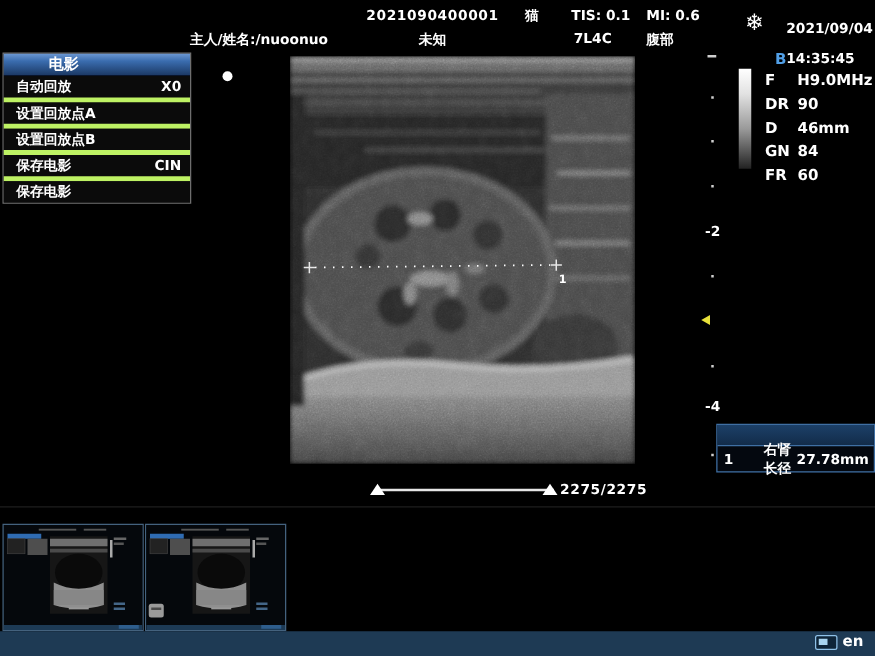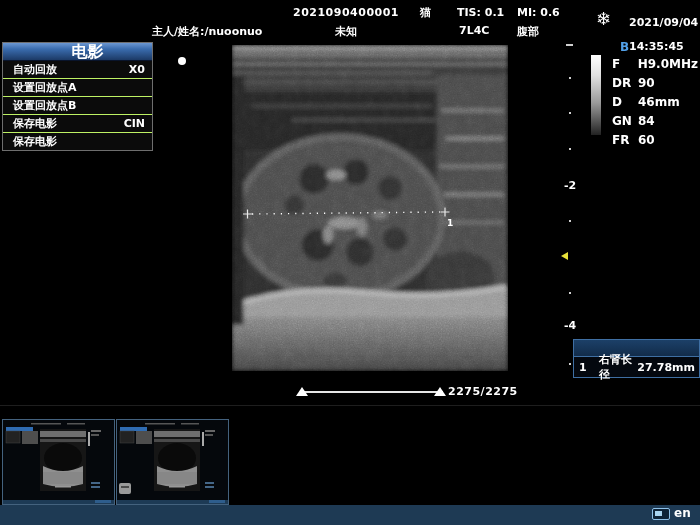--- a/index.html
+++ b/index.html
@@ -1,43 +1,43 @@
 <!DOCTYPE html>
 <html><head>
 <meta charset="utf-8">
 <style>
   html,body{margin:0;padding:0;background:#000;}
   #screen{position:relative;width:700px;height:525px;background:#000;overflow:hidden;
           font-family:"DejaVu Sans","Liberation Sans",sans-serif;}
   .t{position:absolute;color:#fff;font-weight:bold;font-size:11px;white-space:nowrap;}
   
   .menu{position:absolute;left:2px;top:42px;width:149px;border:1px solid #6e6e6e;background:#0b0b0b;}
-  .menu-header{height:17px;line-height:17px;padding-left:20px;color:#fff;font-weight:bold;font-size:16px;
+  .menu-header{height:17px;line-height:17px;padding-left:36px;color:#fff;font-weight:bold;font-size:12px;
                background:linear-gradient(180deg,#6b97d2 0%,#3a6cae 35%,#1c3a66 100%);
-               border-bottom:1px solid #09142b;text-align:center;}
+               border-bottom:1px solid #09142b;}
   .menu-item{height:17px;line-height:17px;display:flex;justify-content:space-between;
-             background:#0b0b0b;border-bottom:1px solid #bef264;color:#fff;font-size:11px;font-weight:bold;}
+             background:#0b0b0b;border-bottom:4px solid #bef264;color:#fff;font-size:11px;font-weight:bold;}
   .menu-item:last-child{border-bottom:none;}
   .mi-label{padding-left:10px;}
   .mi-value{padding-right:7px;}
   
   .prow{position:absolute;left:612px;width:86px;display:flex;color:#fff;font-weight:bold;font-size:12px;}
   .plabel{width:26px;}
   .grayscale-bar{position:absolute;left:591px;top:55px;width:10px;height:80px;
                  background:linear-gradient(180deg,#ffffff 0%,#e2e2e2 25%,#9a9a9a 60%,#3a3a3a 92%,#222 100%);}
   .ruler-dot{position:absolute;width:2px;height:2px;background:#cfcfcf;left:569px;}
   .ruler-dash{position:absolute;width:7px;height:2px;background:#cfcfcf;left:566px;top:44px;}
   .focus-arrow{position:absolute;left:561px;top:252px;width:0;height:0;
                border-top:4px solid transparent;border-bottom:4px solid transparent;border-right:7px solid #e8e13a;}
   
   .measure-panel{position:absolute;left:573px;top:339px;width:125px;border:1px solid #3f6fa3;background:#04080f;}
   .mp-header{height:16px;background:linear-gradient(180deg,#1c4068 0%,#122c4a 100%);border-bottom:1px solid #3f6fa3;}
   .mp-row{height:20px;display:flex;align-items:center;color:#fff;font-size:11px;font-weight:bold;}
   .mp-index{width:14px;padding-left:5px;}
-  .mp-name{flex:1;padding-left:6px;}
+  .mp-name{flex:1;padding-left:6px;margin-left:12px;}
   .mp-value{padding-right:4px;}
   
   .scrub-line{position:absolute;left:303px;top:391px;width:140px;height:2px;background:#e6e6e6;}
   .tri-up{position:absolute;width:0;height:0;border-left:6px solid transparent;border-right:6px solid transparent;
           border-bottom:9px solid #fff;top:387px;}
   
   .thumb-strip{position:absolute;left:0;top:405px;width:700px;height:100px;background:#000;border-top:1px solid #1e1e1e;}
   .thumb{position:absolute;top:13px;width:111px;height:84px;border:1px solid #44627e;background:#05080c;box-sizing:content-box;}
   
   .taskbar{position:absolute;left:0;top:505px;width:700px;height:20px;background:#1e3a54;}

